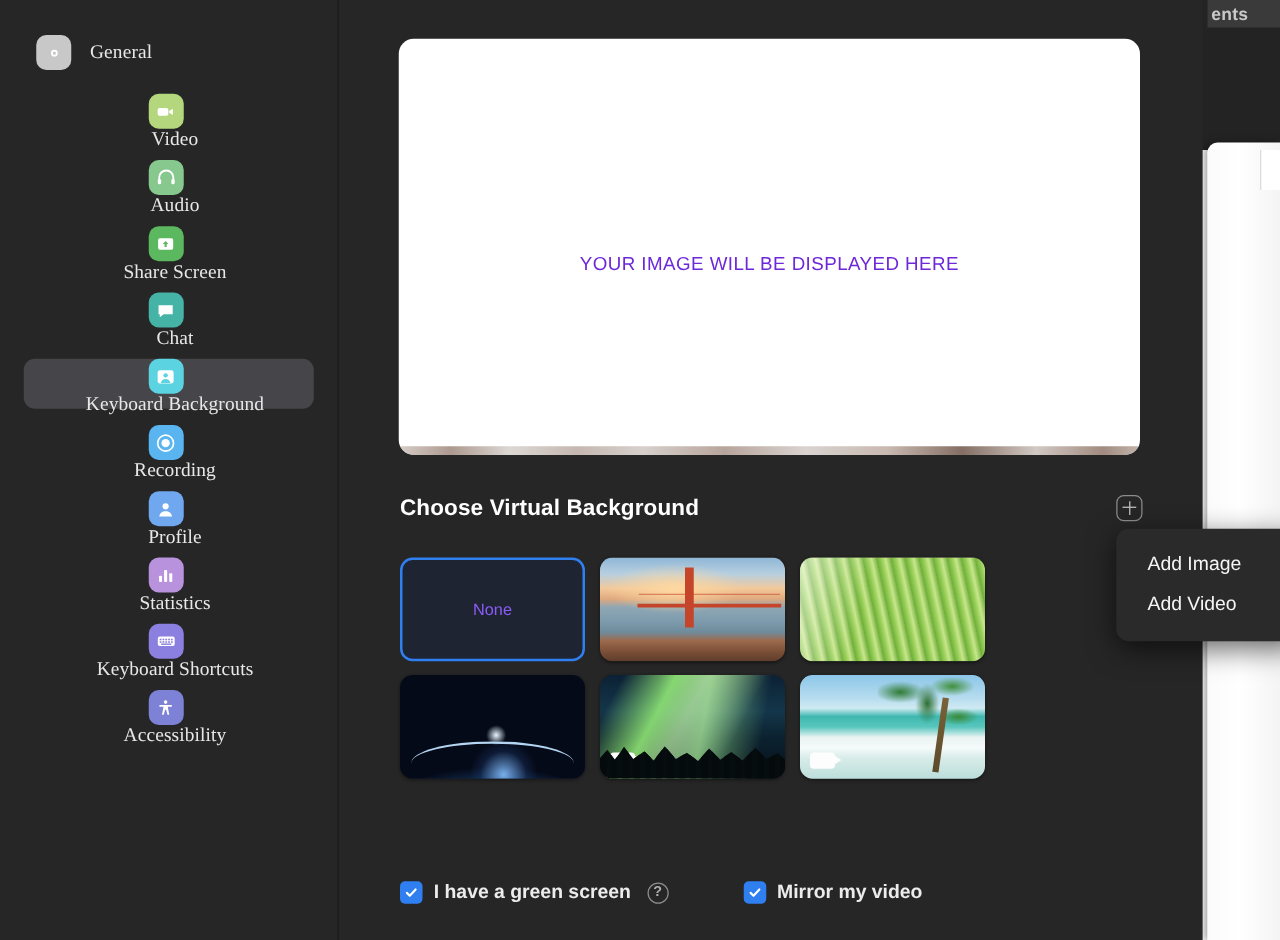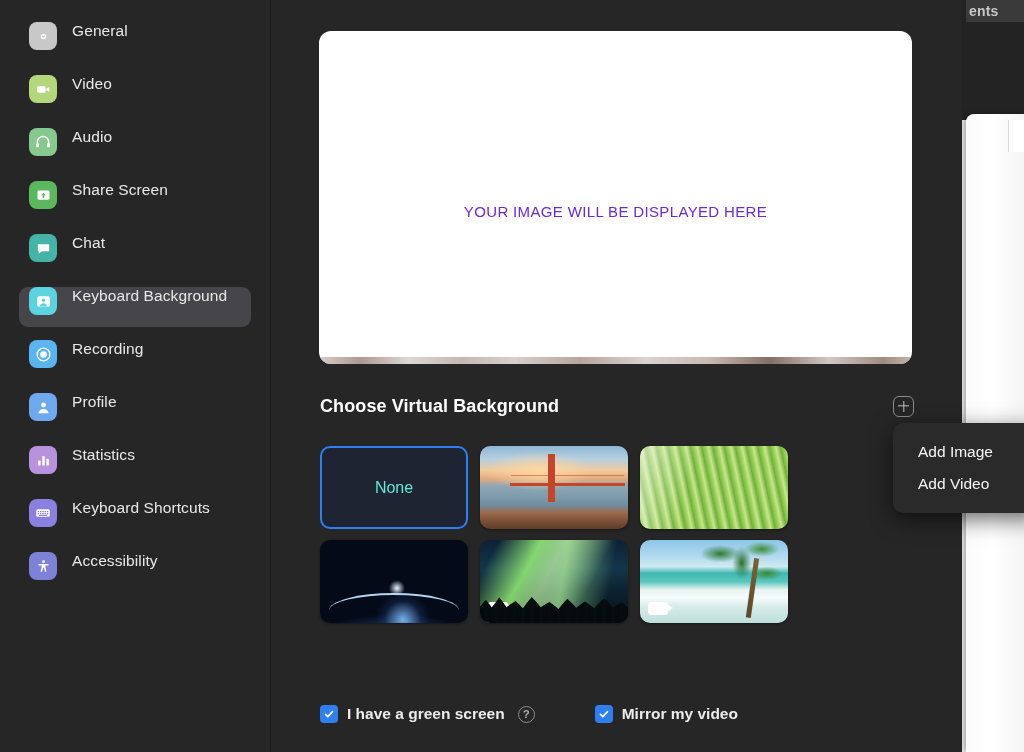--- a/index.html
+++ b/index.html
@@ -50,28 +50,29 @@
 
   
   .sidebar {
     position: absolute; left: 0; top: 0;
     width: 271px; height: 752px;
     background: #262626;
     border-right: 1px solid #1b1b1b;
     padding-top: 22px;
   }
   .nav-item {
-    display: flex; 
+    display: flex; align-items: center;
     height: 40px;
     margin: 0 19px 0 19px;
     padding-left: 10px;
     border-radius: 9px;
     cursor: default;
-  }
-  .nav-item + .nav-item { margin-top: 13px; }
+    font-family: Liberation Serif, serif;
+  }
+  .nav-item + .nav-item { margin-top: 13px; flex-direction: column; }
   .nav-item.selected { background: #46464a; }
   .nav-icon {
     width: 28px; height: 28px; flex: 0 0 28px;
     border-radius: 8px;
     display: flex; align-items: center; justify-content: center;
     margin-right: 15px;
   }
   .nav-icon svg { display: block; }
   .nav-label {
     color: #e8e8e8; font-size: 15.5px; letter-spacing: .1px;
@@ -141,21 +142,21 @@
     overflow: hidden;
     cursor: default;
     box-shadow: 0 1px 3px rgba(0,0,0,.45);
   }
   .thumb.none-tile {
     background: #1f2433;
     border: 2.5px solid #2f7ff0;
     display: flex; align-items: center; justify-content: center;
     box-shadow: none;
   }
-  .thumb.none-tile span { color: #5eead4; font-size: 16px; }
+  .thumb.none-tile span { color: #8b5cf6; font-size: 13px; }
   .vid-badge {
     position: absolute; left: 8px; bottom: 8px;
     width: 20px; height: 13px;
     background: #fdfdfd;
     border-radius: 3px;
   }
   .vid-badge::after {
     content: ""; position: absolute; right: -5px; top: 2px;
     border-style: solid; border-width: 4.5px 0 4.5px 6px;
     border-color: transparent transparent transparent #fdfdfd;

